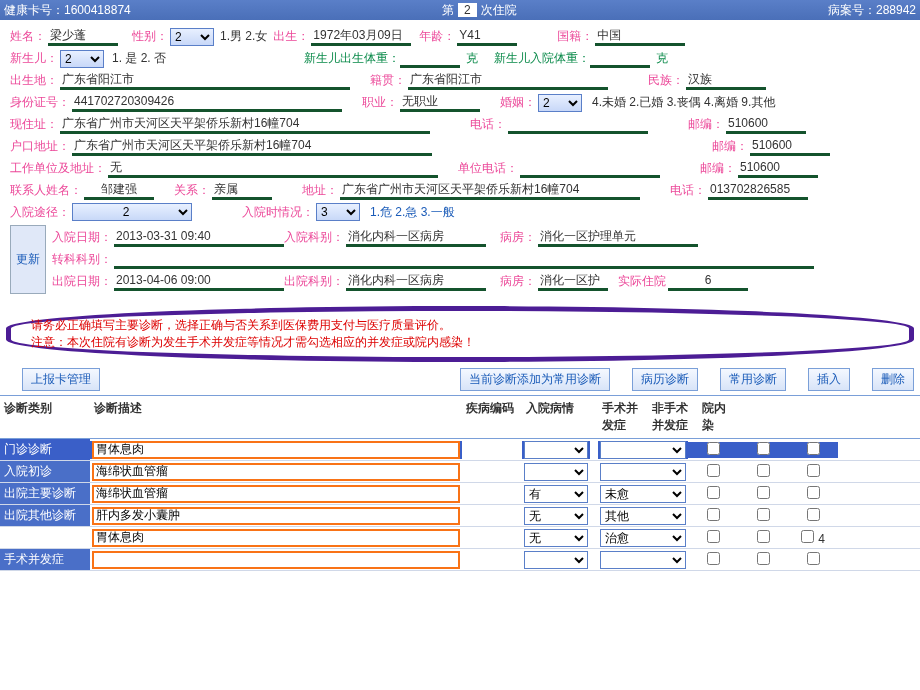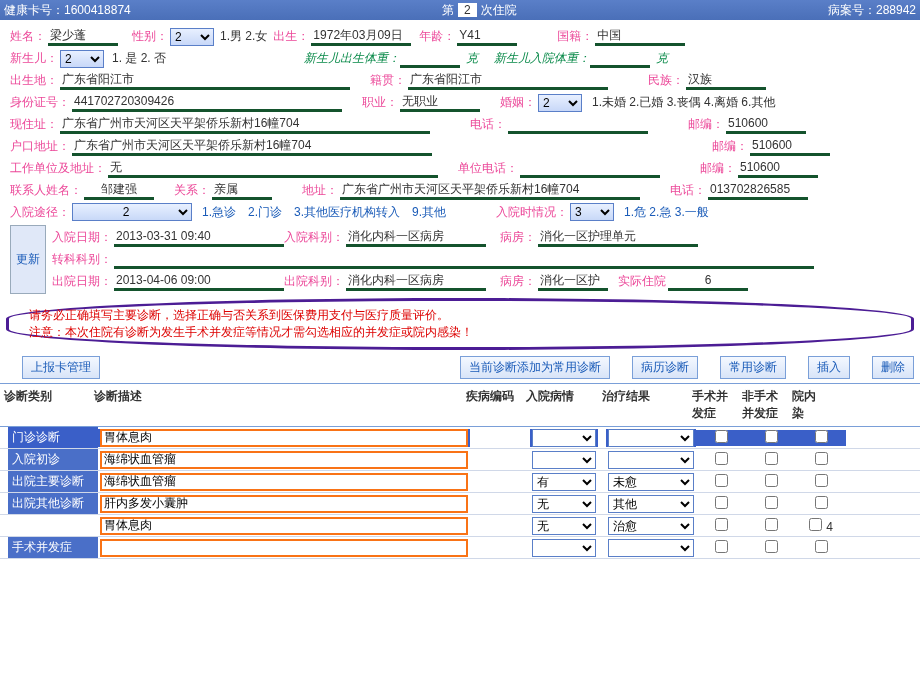--- a/index.html
+++ b/index.html
@@ -2,43 +2,43 @@
 <html><head>
 <meta charset="utf-8">
 <style>
 * { box-sizing: border-box; margin: 0; padding: 0; }
 body { font-family: "SimSun", Arial, sans-serif; font-size: 12px; background: #fff; width: 920px; height: 690px; overflow: hidden; color: #333; }
 .topbar { height: 20px; background: linear-gradient(#5a7fc8,#4a6fb8); color: #fff; display: flex; align-items: center; padding: 0 4px; font-size: 12px; }
 .topbar .sp { flex: 1; }
 .form { padding: 4px 10px 0 10px; }
 .row { display: flex; align-items: center; margin: 3px 0; white-space: nowrap; }
 .lbl { color: #ec4899; margin-right: 2px; }
-.grn { color: #0a8a4a; font-weight: normal; font-style: italic; }
+.grn { color: #0a8a4a; font-weight: normal; }
 .inp { border: none; border-bottom: 3px solid #14532d; background: transparent; font-family: inherit; font-size: 12px; padding: 1px 2px; color: #333; }
 .selblue { background: linear-gradient(#e8f0ff,#c8d8f8); border:1px solid #5a7fc8; height:18px; font-size:12px; }
 .gap { display:inline-block; }
 .upd-wrap { display:flex; align-items:stretch; margin-top:4px; }
 .upd-btn { width:36px; background:#e0e8f8; border:1px solid #9ab; color:#1a5bb8; display:flex; align-items:center; justify-content:center; cursor:pointer; font-size:12px; margin-right:6px; }
 .upd-rows { flex:1; }
-.warn-box { border:3px solid #4c1d95; border-radius:50%/40%; padding:6px 20px; margin:4px 6px 4px 6px; }
+.warn-box { border:5px solid #4c1d95; border-radius:50%/40%; padding:6px 20px; margin:12px 6px 4px 6px; }
 .warn-box .l1 { color:#d00; }
 .warn-box .l2 { color:#d00; }
 .btn-row { display:flex; gap:22px; padding:2px 6px 4px 22px; align-items:center; }
 .btn { background:linear-gradient(#f4f8ff,#d8e4f8); border:1px solid #7a9fd8; color:#1a5bb8; padding:2px 8px; font-size:12px; cursor:pointer; }
 .tbl-wrap { border-top:1px solid #7a9fd8; }
 .thead { display:flex; background:#fff; font-weight:bold; color:#333; border-bottom:1px solid #7a9fd8; }
 .thead > div { padding:4px 4px; border-right:0; font-size:12px; text-align:left; }
 .col-type { width:90px; }
 .col-desc { width:372px; }
 .col-icd  { width:60px; text-align:center;}
 .col-cond { width:68px; text-align:center;}
 .col-gap  { width:8px; }
 .col-res  { width:90px; }
 .col-chk  { width:50px; text-align:center; font-size:11px; }
-.trow { display:flex; align-items:center; height:22px; border-bottom:1px solid #d0d8e8;padding-left:8px; }
+.trow { display:flex; align-items:center; height:22px; border-bottom:1px solid #d0d8e8; }
 .trow > div { padding:0 2px; font-size:12px; overflow:hidden; }
 .trow .col-type { background:#4a6fc8; color:#fff; padding:2px 4px; }
 .trow .col-type.alt { background:#fff; color:#888; }
 .trow .cell-inp { width:100%; border:2px solid #f97316; height:18px; font-size:12px; padding:0 2px; }
 .trow .cell-sel { width:100%; border:1px solid #5a7fc8; height:18px; font-size:12px; background:#fff; }
 .trow.sel-row > div { background:#3a5fc8; color:#fff; }
 .trow.sel-row .col-type { background:#3a5fc8; }
 .chk { width:13px; height:13px; }
 </style>
 </head>
@@ -101,21 +101,21 @@
 
 <div class="row">
   <span class="lbl">身份证号：</span>
   <input class="inp" style="width: 270px;" value="441702720309426">
   <span class="gap" style="width:20px"></span>
   <span class="lbl">职业：</span>
   <input class="inp" style="width: 80px;" value="无职业">
   <span class="gap" style="width:20px"></span>
   <span class="lbl">婚姻：</span>
   <select class="selblue" style="width:44px"><option>2</option></select>
-  <span style="margin-left:10px">1.未婚 2.已婚 3.丧偶 4.离婚 6.其他</span>
+  <span style="margin-left:10px">4.未婚 2.已婚 3.丧偶 4.离婚 9.其他</span>
 </div>
 
 <div class="row">
   <span class="lbl">现住址：</span>
   <input class="inp" style="width: 370px;" value="广东省广州市天河区天平架侨乐新村16幢704">
   <span class="gap" style="width:40px"></span>
   <span class="lbl">电话：</span>
   <input class="inp" style="width: 140px;" value="">
   <span class="gap" style="width:40px"></span>
   <span class="lbl">邮编：</span>
@@ -151,21 +151,20 @@
   <span class="lbl">地址：</span>
   <input class="inp" style="width: 300px;" value="广东省广州市天河区天平架侨乐新村16幢704">
   <span class="gap" style="width:30px"></span>
   <span class="lbl">电话：</span>
   <input class="inp" style="width: 100px;" value="013702826585">
 </div>
 
 <div class="row">
   <span class="lbl">入院途径：</span>
   <select class="selblue" style="width:120px;text-align:center"><option>2</option></select>
-  <span style="margin-left:10px;color:#1a5bb8">1.急诊　2.门诊　3.其他医疗机构转入　9.其他</span>
   <span class="gap" style="width:50px"></span>
   <span class="lbl">入院时情况：</span>
   <select class="selblue" style="width:44px"><option>3</option></select>
   <span style="margin-left:10px;color:#1a5bb8">1.危 2.急 3.一般</span>
 </div>
 
 
 <div class="upd-wrap">
   <div class="upd-btn">更新</div>
   <div class="upd-rows">
@@ -214,21 +213,20 @@
   <button class="btn">删除</button>
 </div>
 
 <div class="tbl-wrap">
   <div class="thead">
     <div class="col-type">诊断类别</div>
     <div class="col-desc">诊断描述</div>
     <div class="col-icd">疾病编码</div>
     <div class="col-cond">入院病情</div>
     <div class="col-gap"></div>
-    <div class="col-res">治疗结果</div>
     <div class="col-chk" style="white-space:pre-line">手术并
 发症</div>
     <div class="col-chk" style="white-space:pre-line">非手术
 并发症</div>
     <div class="col-chk" style="white-space:pre-line">院内
 染</div>
   </div>
   <div id="tbody">
       <div class="trow sel-row">
         <div class="col-type">门诊诊断</div>

